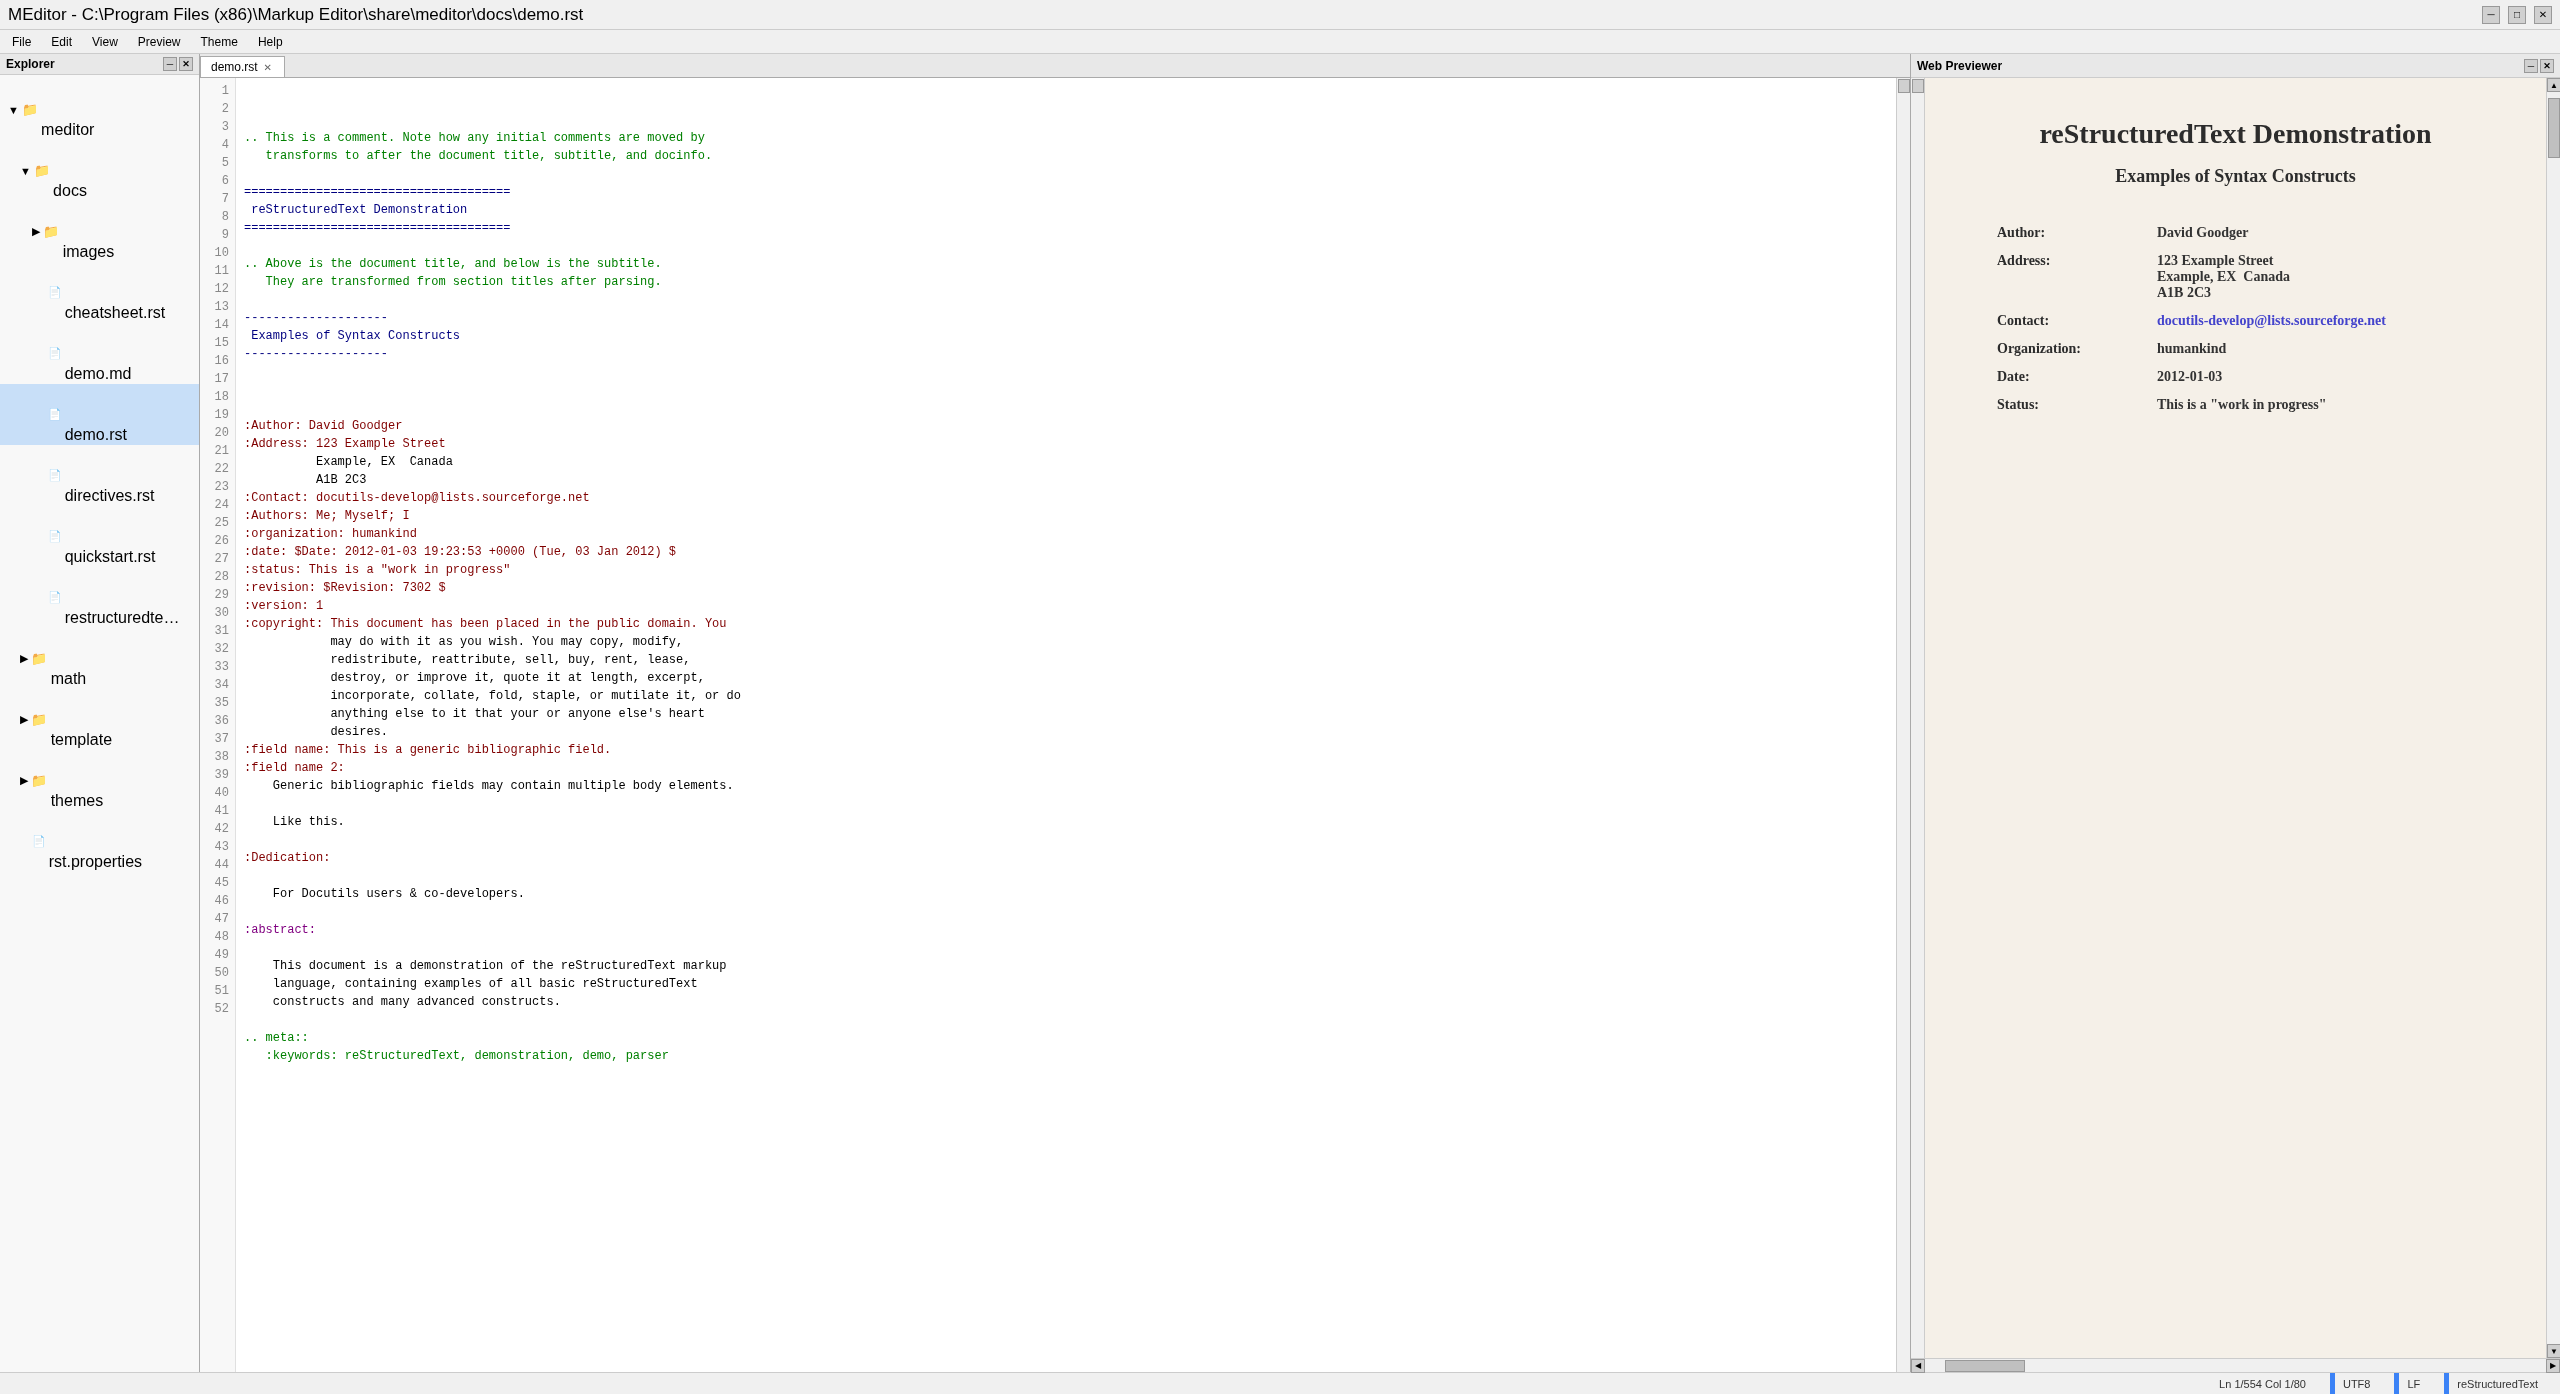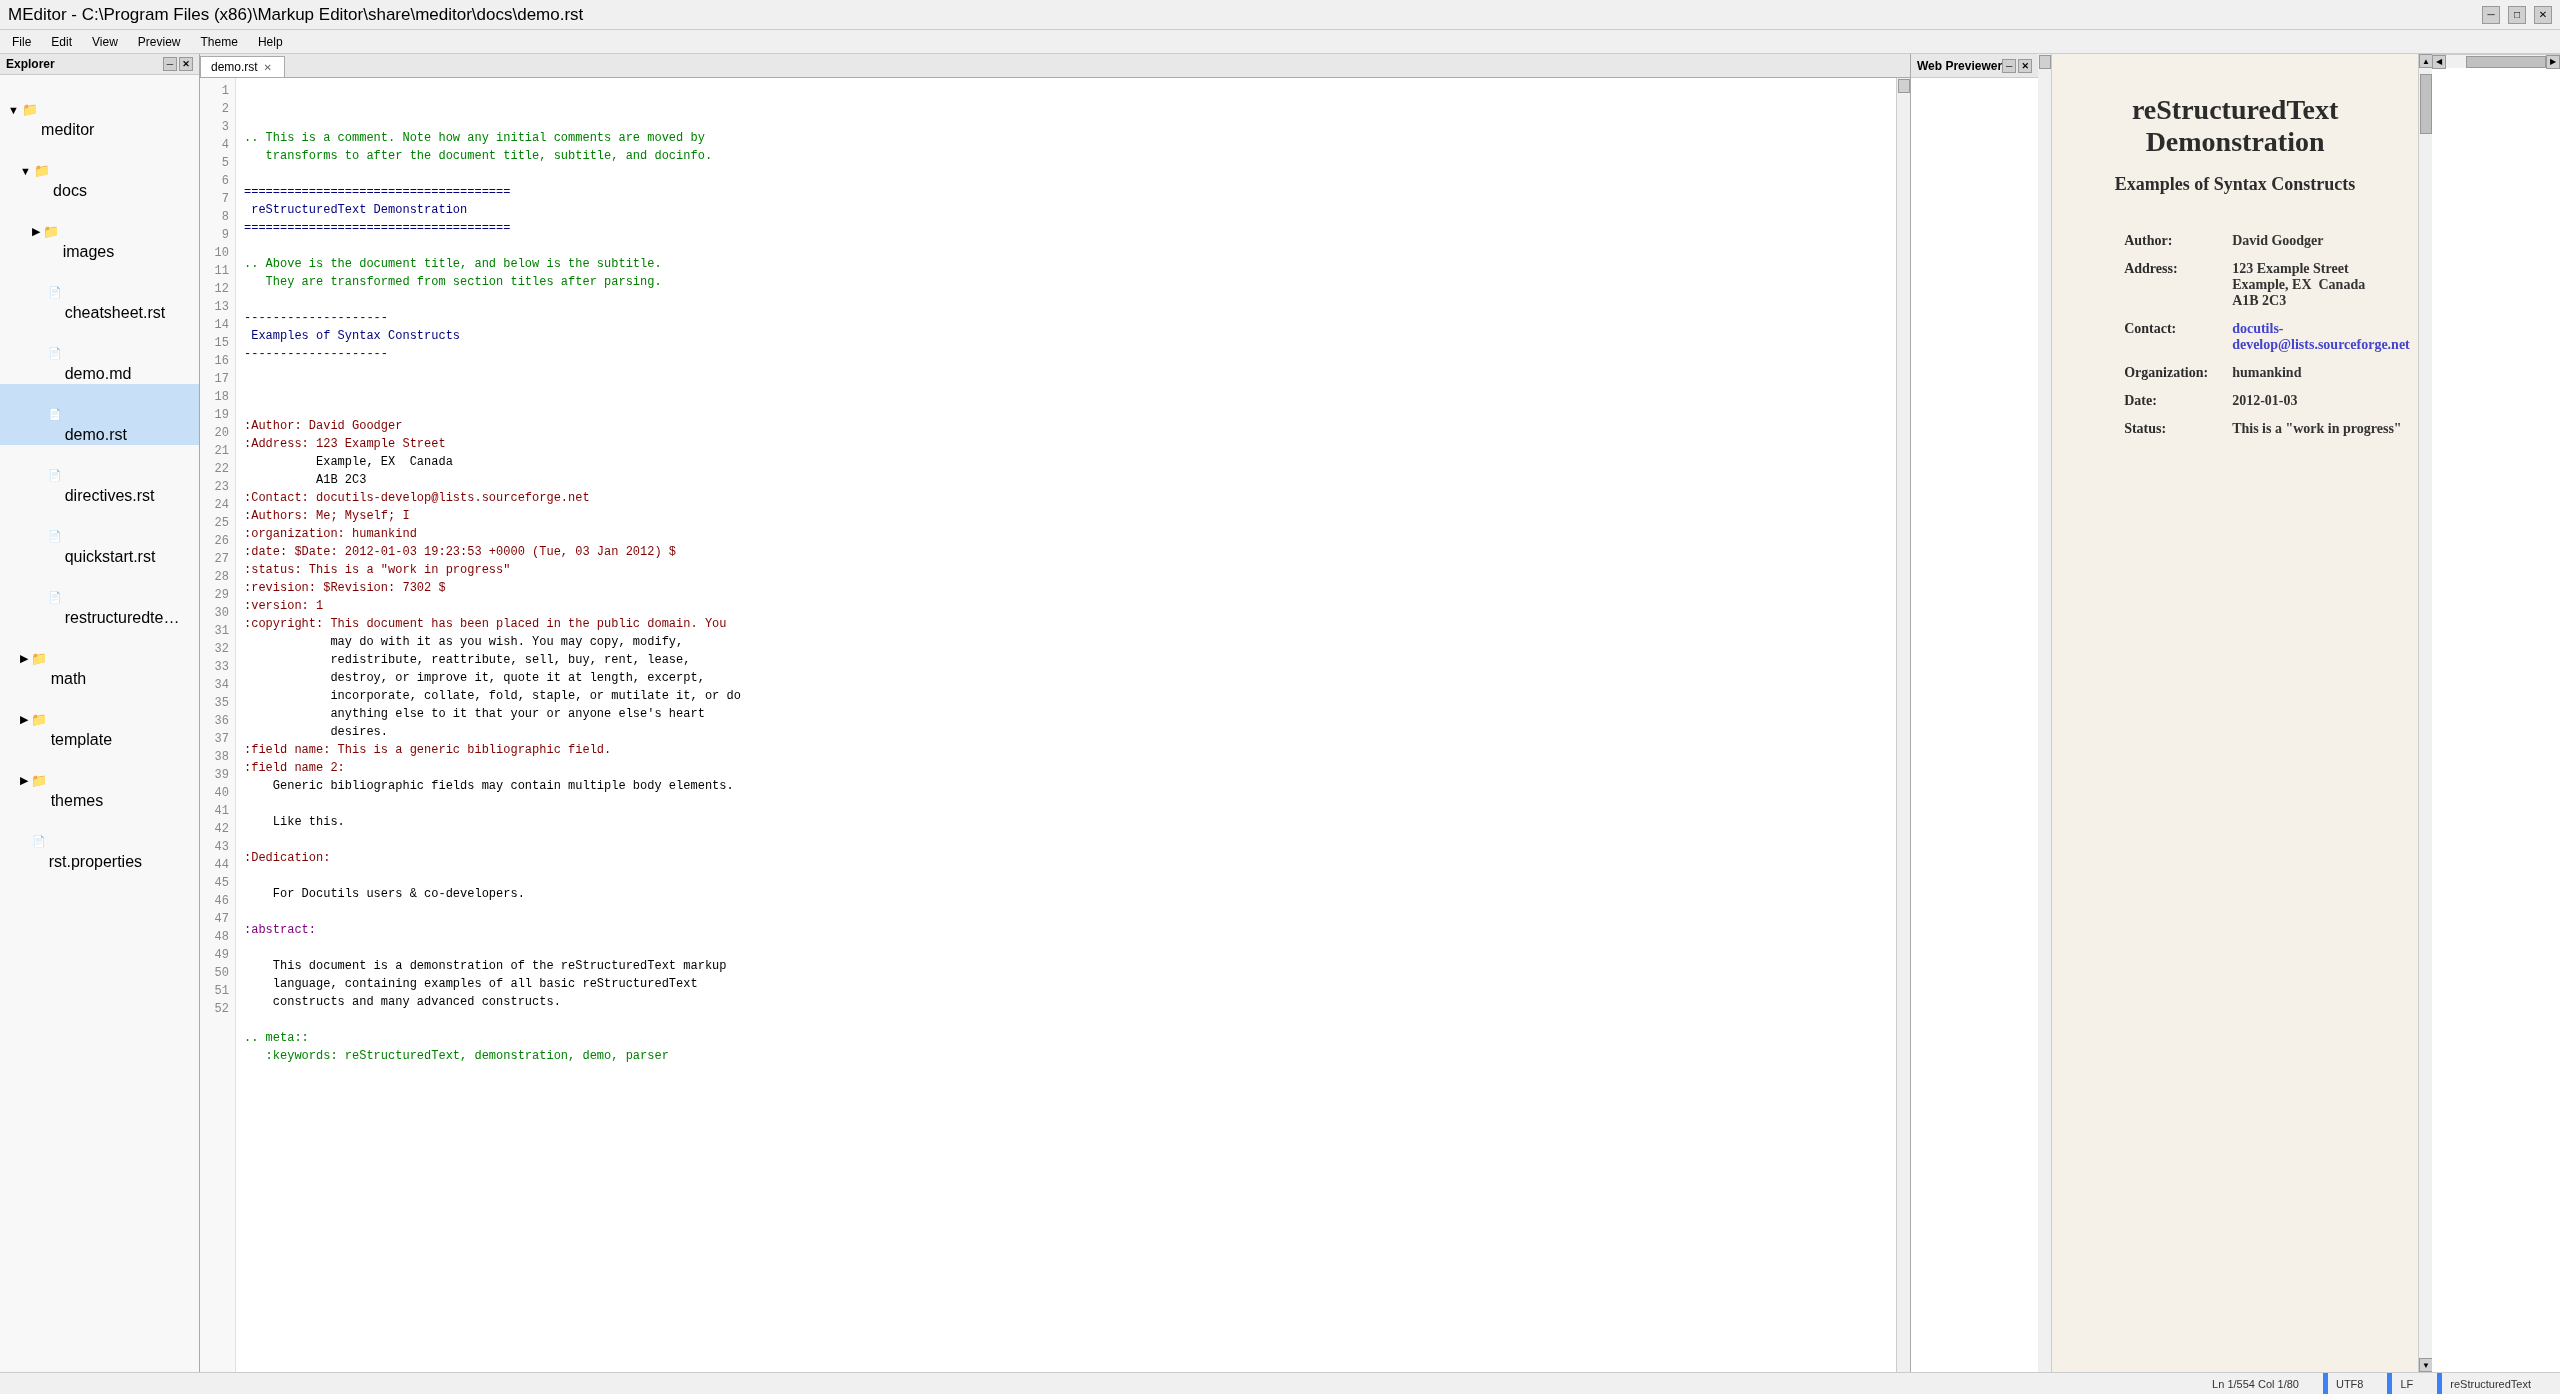--- a/index.html
+++ b/index.html
@@ -199,21 +199,21 @@
     .c-title-underline { color: #000080; }
     .c-section { color: #000080; }
     .c-field { color: #800000; }
     .c-value { color: #000; }
     .c-directive { color: #800080; }
 
     
     .preview-panel {
       width: 650px;
       display: flex;
-      flex-direction: row;
+      flex-direction: column;
       border-left: 1px solid #aaa;
       background: #fff;
     }
     .preview-header {
       background: #e8e8e8;
       height: 24px;
       display: flex;
       align-items: center;
       justify-content: space-between;
       padding: 0 6px;
@@ -297,21 +297,21 @@
       text-decoration: none;
     }
 
     
     .status-bar {
       height: 22px;
       background: #f0f0f0;
       border-top: 1px solid #ccc;
       display: flex;
       align-items: center;
-      padding: 0 21px;
+      padding: 0 14px;
       font-size: 11px;
       color: #333;
       gap: 16px;
       justify-content: flex-end;
     }
     .status-item {
       padding: 0 8px;
       border-left: 5px solid #3b82f6;
       height: 100%;
       display: flex;

